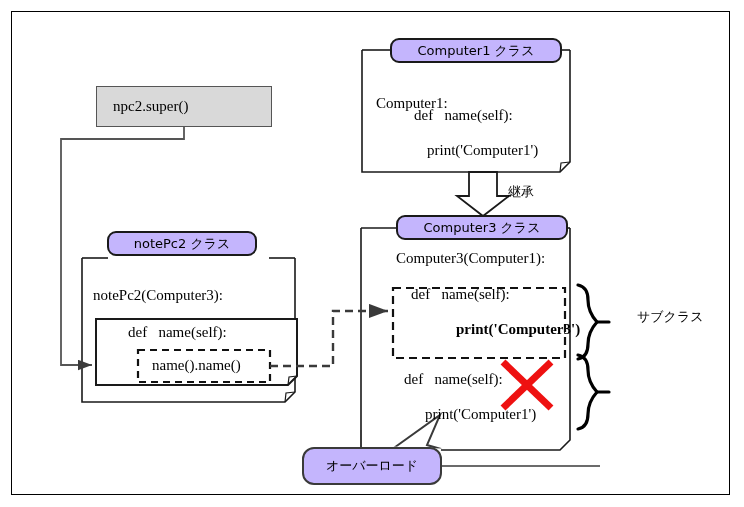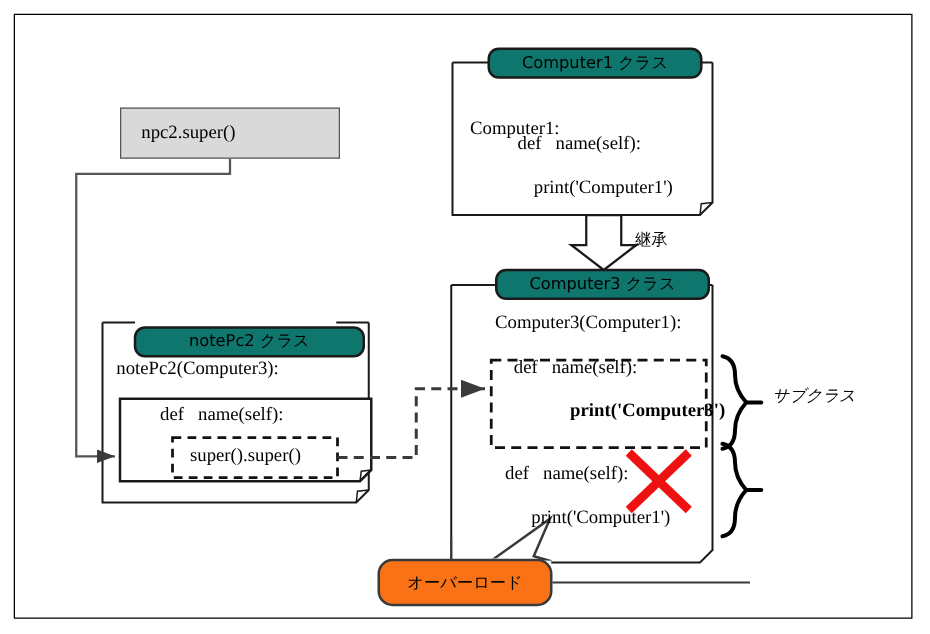--- a/index.html
+++ b/index.html
@@ -49,36 +49,36 @@
   }
   #call-box-label {
     position: absolute;
     left: 16px;
     top: 11px;
     font-size: 15px;
   }
   
   .badge {
     position: absolute;
-    background: #0f766e;
+    background: #c4b5fd;
     border: 2px solid #1a1a1a;
     border-radius: 9px;
     box-sizing: border-box;
     text-align: center;
     color: #000000;
     font-size: 13px;
     line-height: 1.0;
     display: flex;
     align-items: center;
     justify-content: center;
     font-family: "DejaVu Sans", "Liberation Sans", sans-serif;
   }
   #badge-computer1 { left: 390px; top: 38px;  width: 172px; height: 25px; }
   #badge-computer3 { left: 396px; top: 215px; width: 172px; height: 25px; }
-  #badge-notepc2   { left: 107px; top: 261px; width: 185px; height: 25px; }
+  #badge-notepc2   { left: 107px; top: 231px; width: 150px; height: 25px; }
 
   .code {
     position: absolute;
     font-size: 15px;
     white-space: pre;
   }
   
   .brace-label {
     position: absolute;
     font-size: 13px;
@@ -86,21 +86,21 @@
   }
   
   #callout-overload {
     position: absolute;
     left: 302px;
     top: 447px;
     width: 140px;
     height: 38px;
     border: 2px solid #3a3a3a;
     border-radius: 12px;
-    background: #f97316;
+    background: #c4b5fd;
     box-sizing: border-box;
     display: flex;
     align-items: center;
     justify-content: center;
     font-size: 13px;
     font-family: "DejaVu Sans", "Liberation Sans", sans-serif;
   }
   #inherit-label {
     position: absolute;
     left: 508px;
@@ -210,24 +210,24 @@
   <div class="code" style="left:427px; top:142px;">print('Computer1')</div>
 
   <div class="code" style="left:376px; top:250px;margin-left:20px;">Computer3(Computer1):</div>
   <div class="code" style="left:411px; top:286px;">def   name(self):</div>
   <div class="code" style="left:456px; top:321px;font-weight:bold;">print('Computer3')</div>
   <div class="code" style="left:404px; top:371px;">def   name(self):</div>
   <div class="code" style="left:425px; top:406px;">print('Computer1')</div>
 
   <div class="code" style="left:93px; top:287px;">notePc2(Computer3):</div>
   <div class="code" style="left:128px; top:324px;">def   name(self):</div>
-  <div class="code" style="left:152px; top:357px;">super().super()</div>
+  <div class="code" style="left:152px; top:357px;">name().name()</div>
 
   <div id="inherit-label">継承</div>
 
-  <div class="brace-label" style="left:618px; top:308px;font-style:italic;">サブクラス</div>
+  <div class="brace-label" style="left:637px; top:308px;">サブクラス</div>
 
 
   <div id="callout-overload">
     <span>オーバーロード</span>
   </div>
 
 </div>
 
 </body></html>

